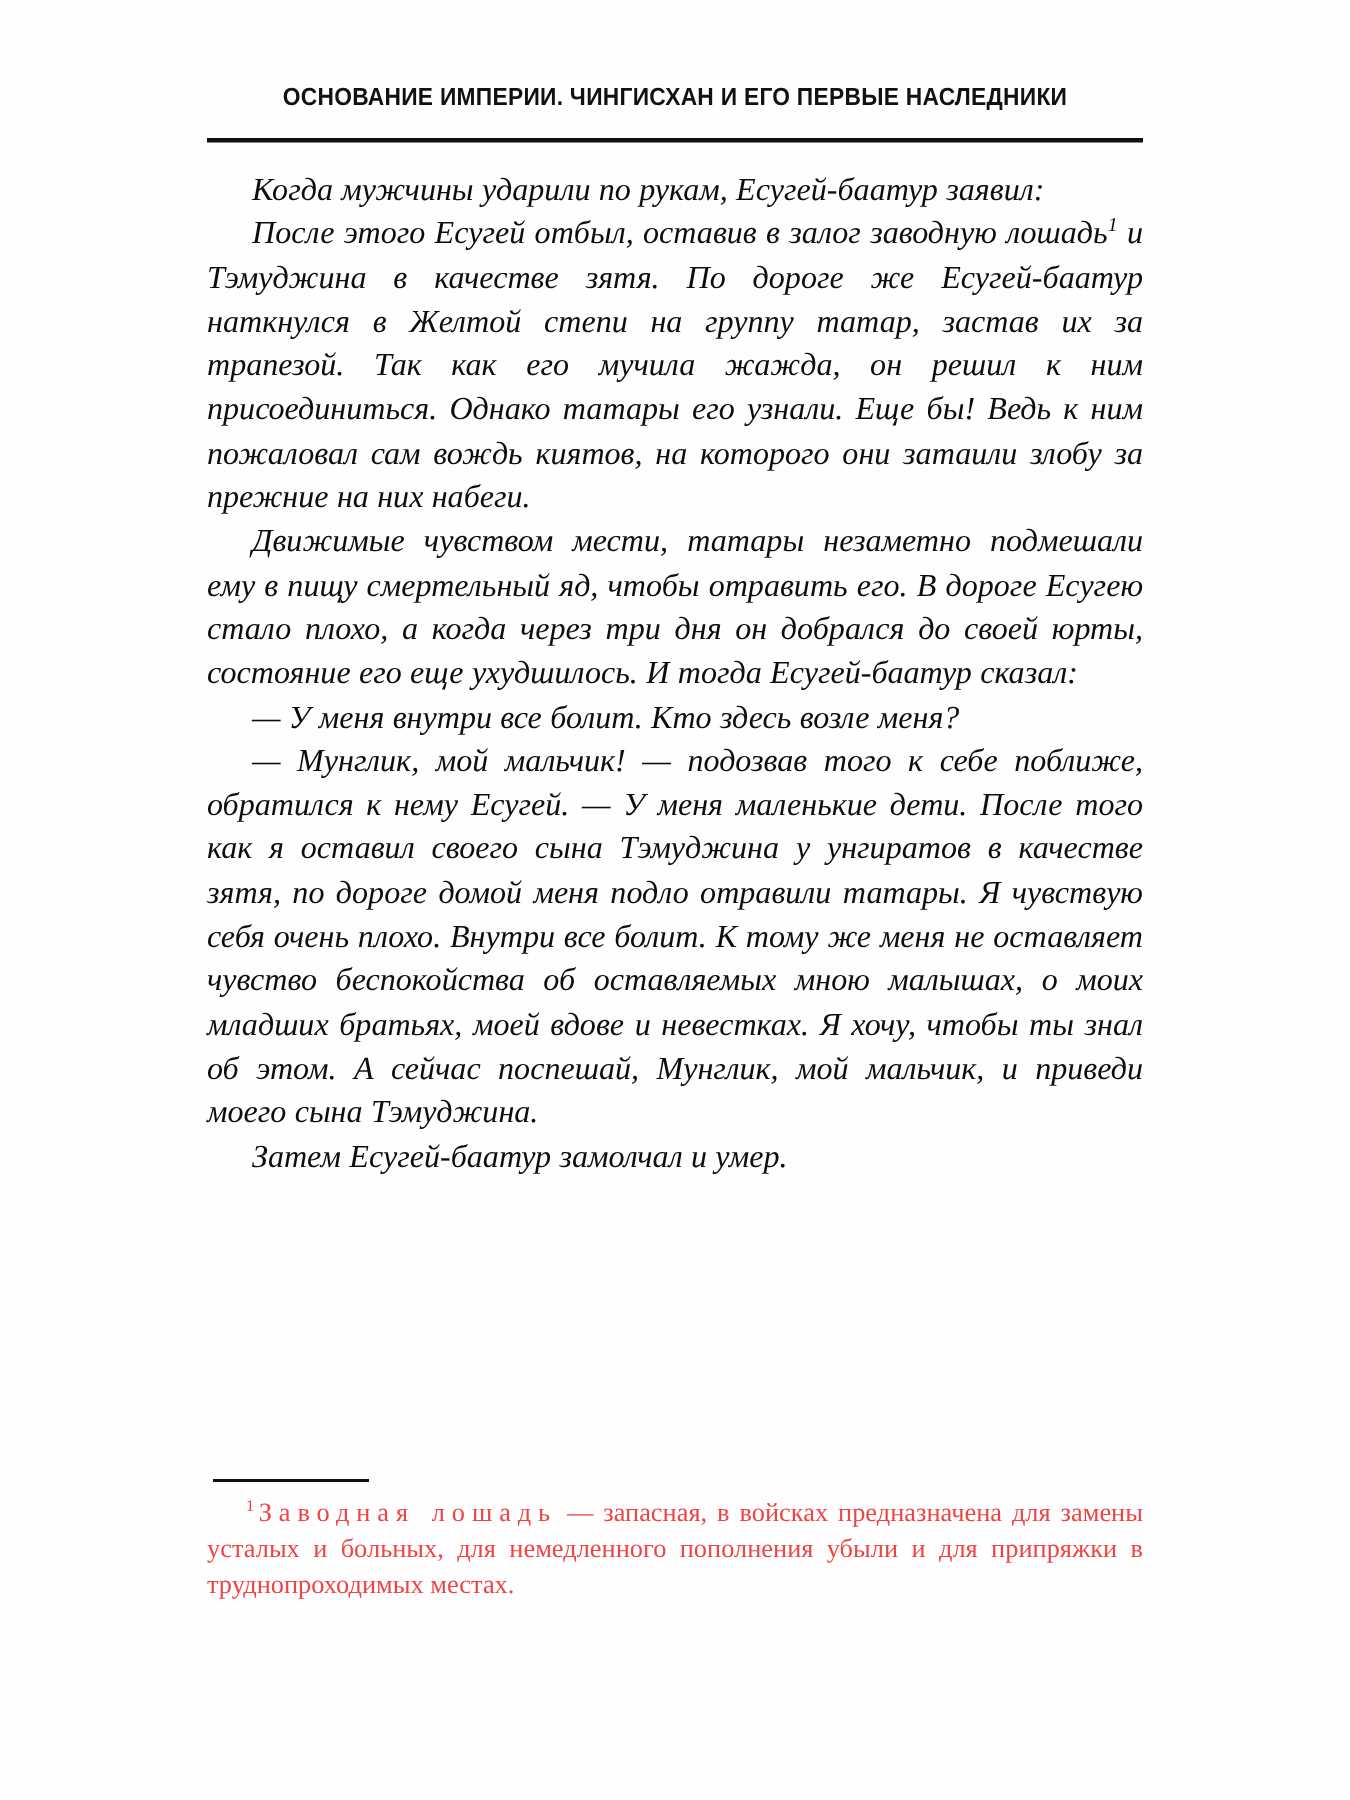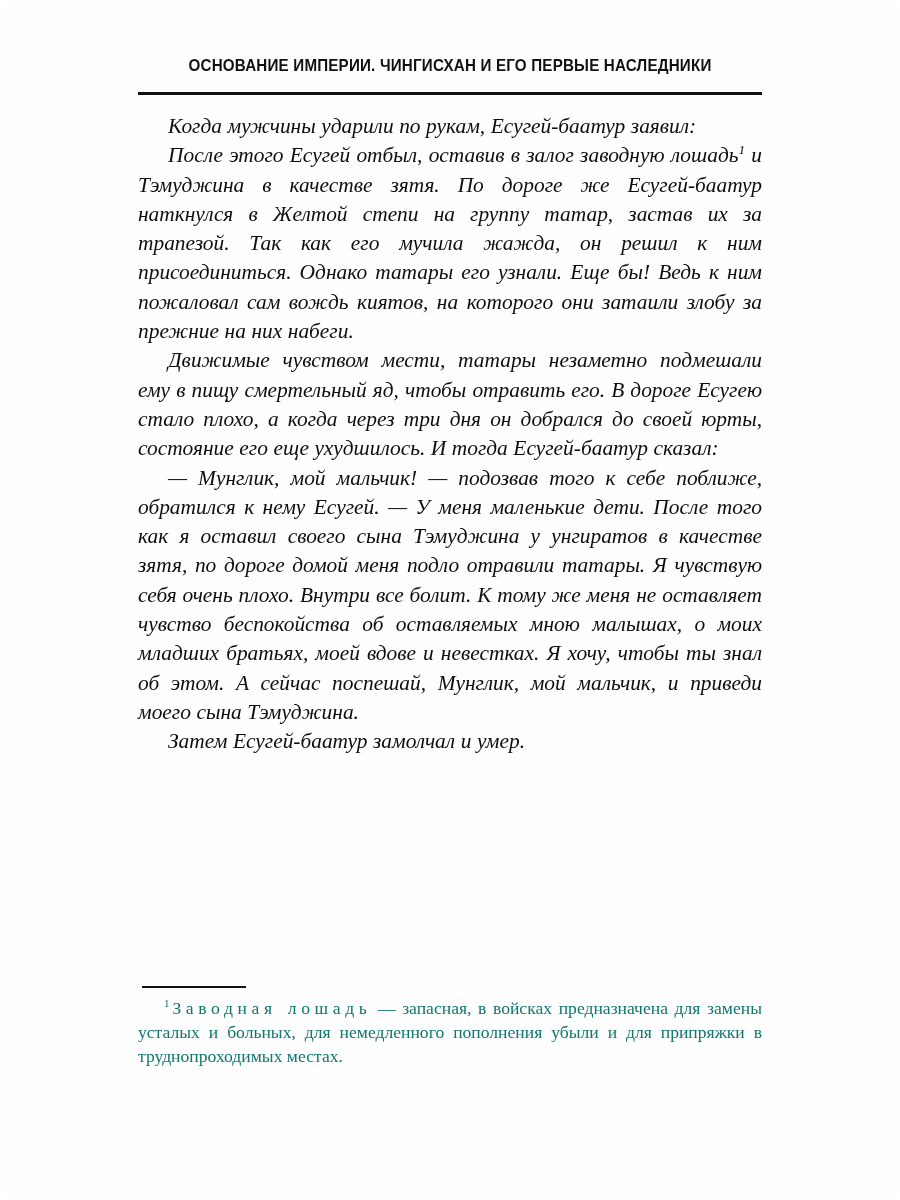--- a/index.html
+++ b/index.html
@@ -104,21 +104,21 @@
     background: #111111;
     margin: 0 0 8px 4px;
   }
 
   .footnote {
     margin: 0;
     font-size: 17.6px;
     line-height: 24px;
     text-align: justify;
     text-indent: 26px;
-    color: #0f766e;
+    color: #ef4444;
   }
 
   .footnote .fn-marker {
     font-size: 0.62em;
     vertical-align: super;
     line-height: 0;
     margin-right: 3px;
   }
 
   
@@ -151,20 +151,21 @@
 
   <div class="text-column">
 
     <p class="para">Когда мужчины ударили по рукам, Есугей-баатур за­явил:</p>
 
 
     <p class="para"><span>После этого Есугей отбыл, оставив в залог заводную лошадь</span><sup class="fn-ref">1</sup><span> и Тэмуджина в качестве зятя. По дороге же Есу­гей-баатур наткнулся в Желтой степи на группу татар, за­став их за трапезой. Так как его мучила жажда, он решил к ним присоединиться. Однако татары его узнали. Еще бы! Ведь к ним пожаловал сам вождь киятов, на которого они затаили злобу за прежние на них набеги.</span></p>
 
     <p class="para">Движимые чувством мести, татары незаметно подме­шали ему в пищу смертельный яд, чтобы отравить его. В дороге Есугею стало плохо, а когда через три дня он добрался до своей юрты, состояние его еще ухудшилось. И тогда Есугей-баатур сказал:</p>
 
+    <p class="para flush">— У меня внутри все болит. Кто здесь возле меня?</p>
 
 
     <p class="para">— Мунглик, мой мальчик! — подозвав того к себе по­ближе, обратился к нему Есугей. — У меня маленькие дети. После того как я оставил своего сына Тэмуджина у унгиратов в качестве зятя, по дороге домой меня подло отравили татары. Я чувствую себя очень плохо. Внутри все болит. К тому же меня не оставляет чувство беспокойства об оставляемых мною малышах, о моих младших братьях, моей вдове и невестках. Я хочу, чтобы ты знал об этом. А сейчас поспешай, Мунглик, мой мальчик, и приведи моего сына Тэмуджина.</p>
 
     <p class="para flush">Затем Есугей-баатур замолчал и умер.</p>
 
   </div>
 
   <div class="footnote-area">
     <div class="footnote-rule"></div>

